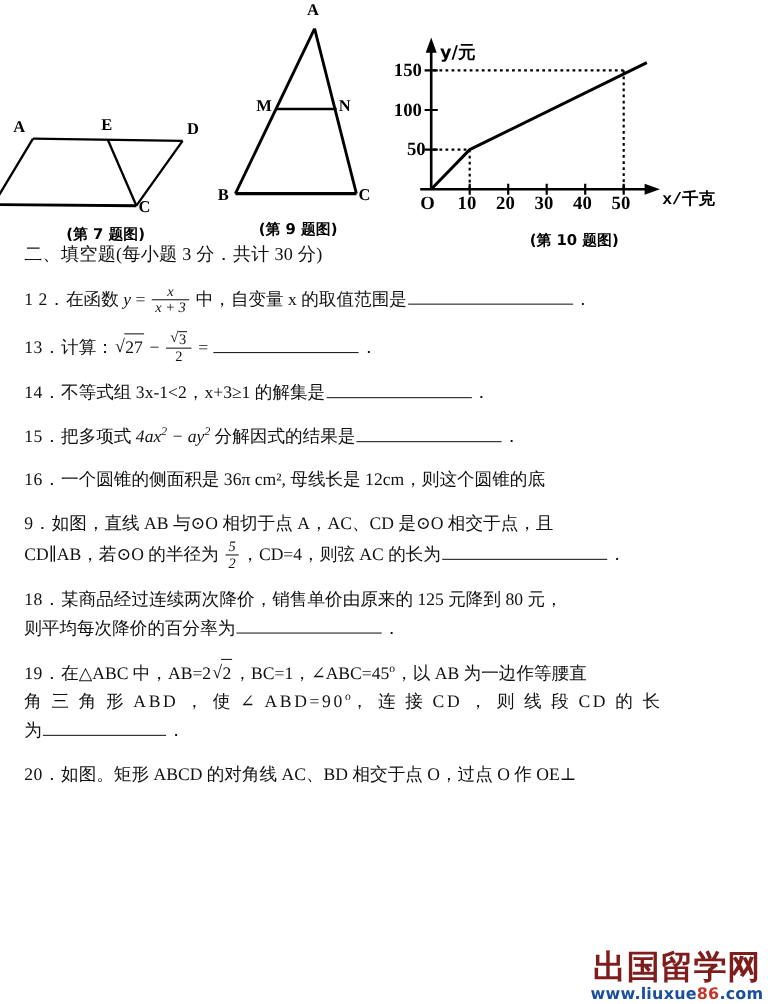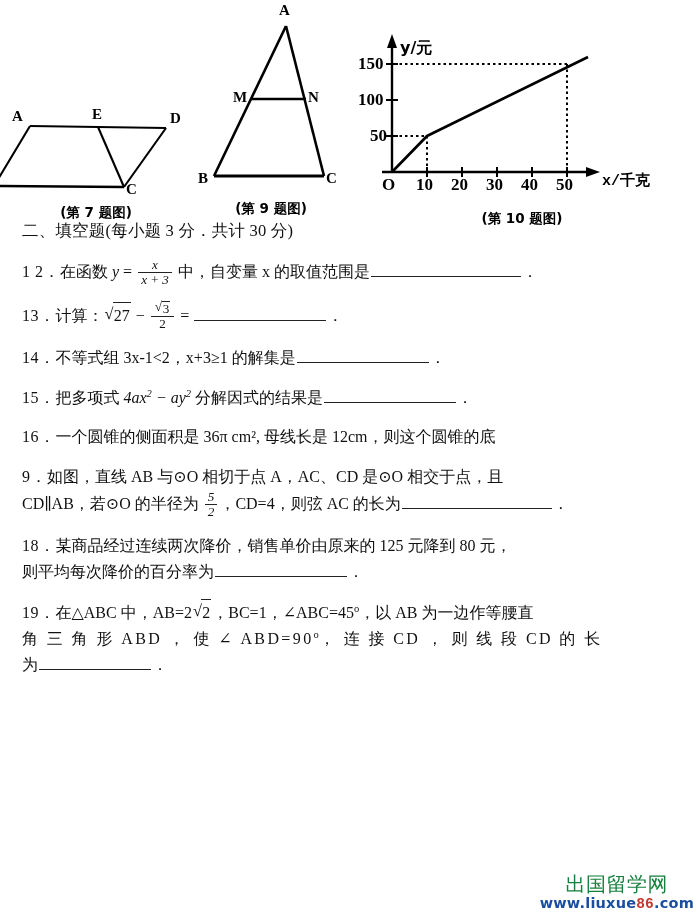--- a/index.html
+++ b/index.html
@@ -122,36 +122,36 @@
   
   #watermark {
     position: absolute;
     right: 4px;
     bottom: 2px;
     text-align: center;
     line-height: 1;
   }
   #wm-cn {
     font-family: "DejaVu Sans", "Liberation Sans", sans-serif;
-    font-weight: 400;
-    font-size: 20px;
-    color: #15803d;
+    font-weight: 700;
+    font-size: 30px;
+    color: #7f1d1d;
     letter-spacing: 0.5px;
     display: block;
   }
   #wm-url {
     font-family: "DejaVu Sans", "Liberation Sans", sans-serif;
     font-weight: 700;
     font-size: 14.5px;
     color: #1a4fa0;
     display: block;
     margin-top: 2px;
     letter-spacing: 0.2px;
   }
-  #wm-url .hot { color: #c0392b; font-family: Liberation Mono, monospace; }
+  #wm-url .hot { color: #c0392b; }
 </style>
 </head>
 <body>
 
 <div id="figures">
 
   <div class="fig" id="fig7">
     <svg width="196" height="96" viewBox="0 0 196 96">
 
       <line x1="30" y1="18" x2="166" y2="20" stroke="#000" stroke-width="2.1"></line>
@@ -261,19 +261,22 @@
       </div>
       <div class="q">
         <span class="ln"><span class="num">18．</span><span>某商品经过连续两次降价，销售单价由原来的 125 元降到 80 元，</span></span>
         <span class="ln"><span>则平均每次降价的百分率为</span><span class="blank b-lg"></span><span>．</span></span>
       </div>
       <div class="q">
         <span class="ln"><span class="num">19．</span><span>在△ABC 中，AB=2</span><span class="sqrt"><span class="rad">2</span></span><span>，BC=1，∠ABC=45</span><sup class="deg">o</sup><span>，以 AB 为一边作等腰直</span></span>
         <span class="ln"><span class="sp-wide">角 三 角 形  ABD ， 使 ∠ ABD=90</span><sup class="deg">o</sup><span class="sp-wide">， 连 接  CD ， 则 线 段  CD  的 长</span></span>
         <span class="ln"><span>为</span><span class="blank b-md"></span><span>．</span></span>
       </div>
+      <div class="q">
+        <span class="ln"><span class="num">20．</span><span>如图。矩形 ABCD 的对角线 AC、BD 相交于点 O，过点 O 作 OE⊥</span></span>
+      </div>
     </div>
 </div>
 
 <div id="watermark">
   <span id="wm-cn">出国留学网</span>
   <span id="wm-url"><span>www.liuxue</span><span class="hot">86</span><span>.com</span></span>
 </div>
 
 </body></html>

